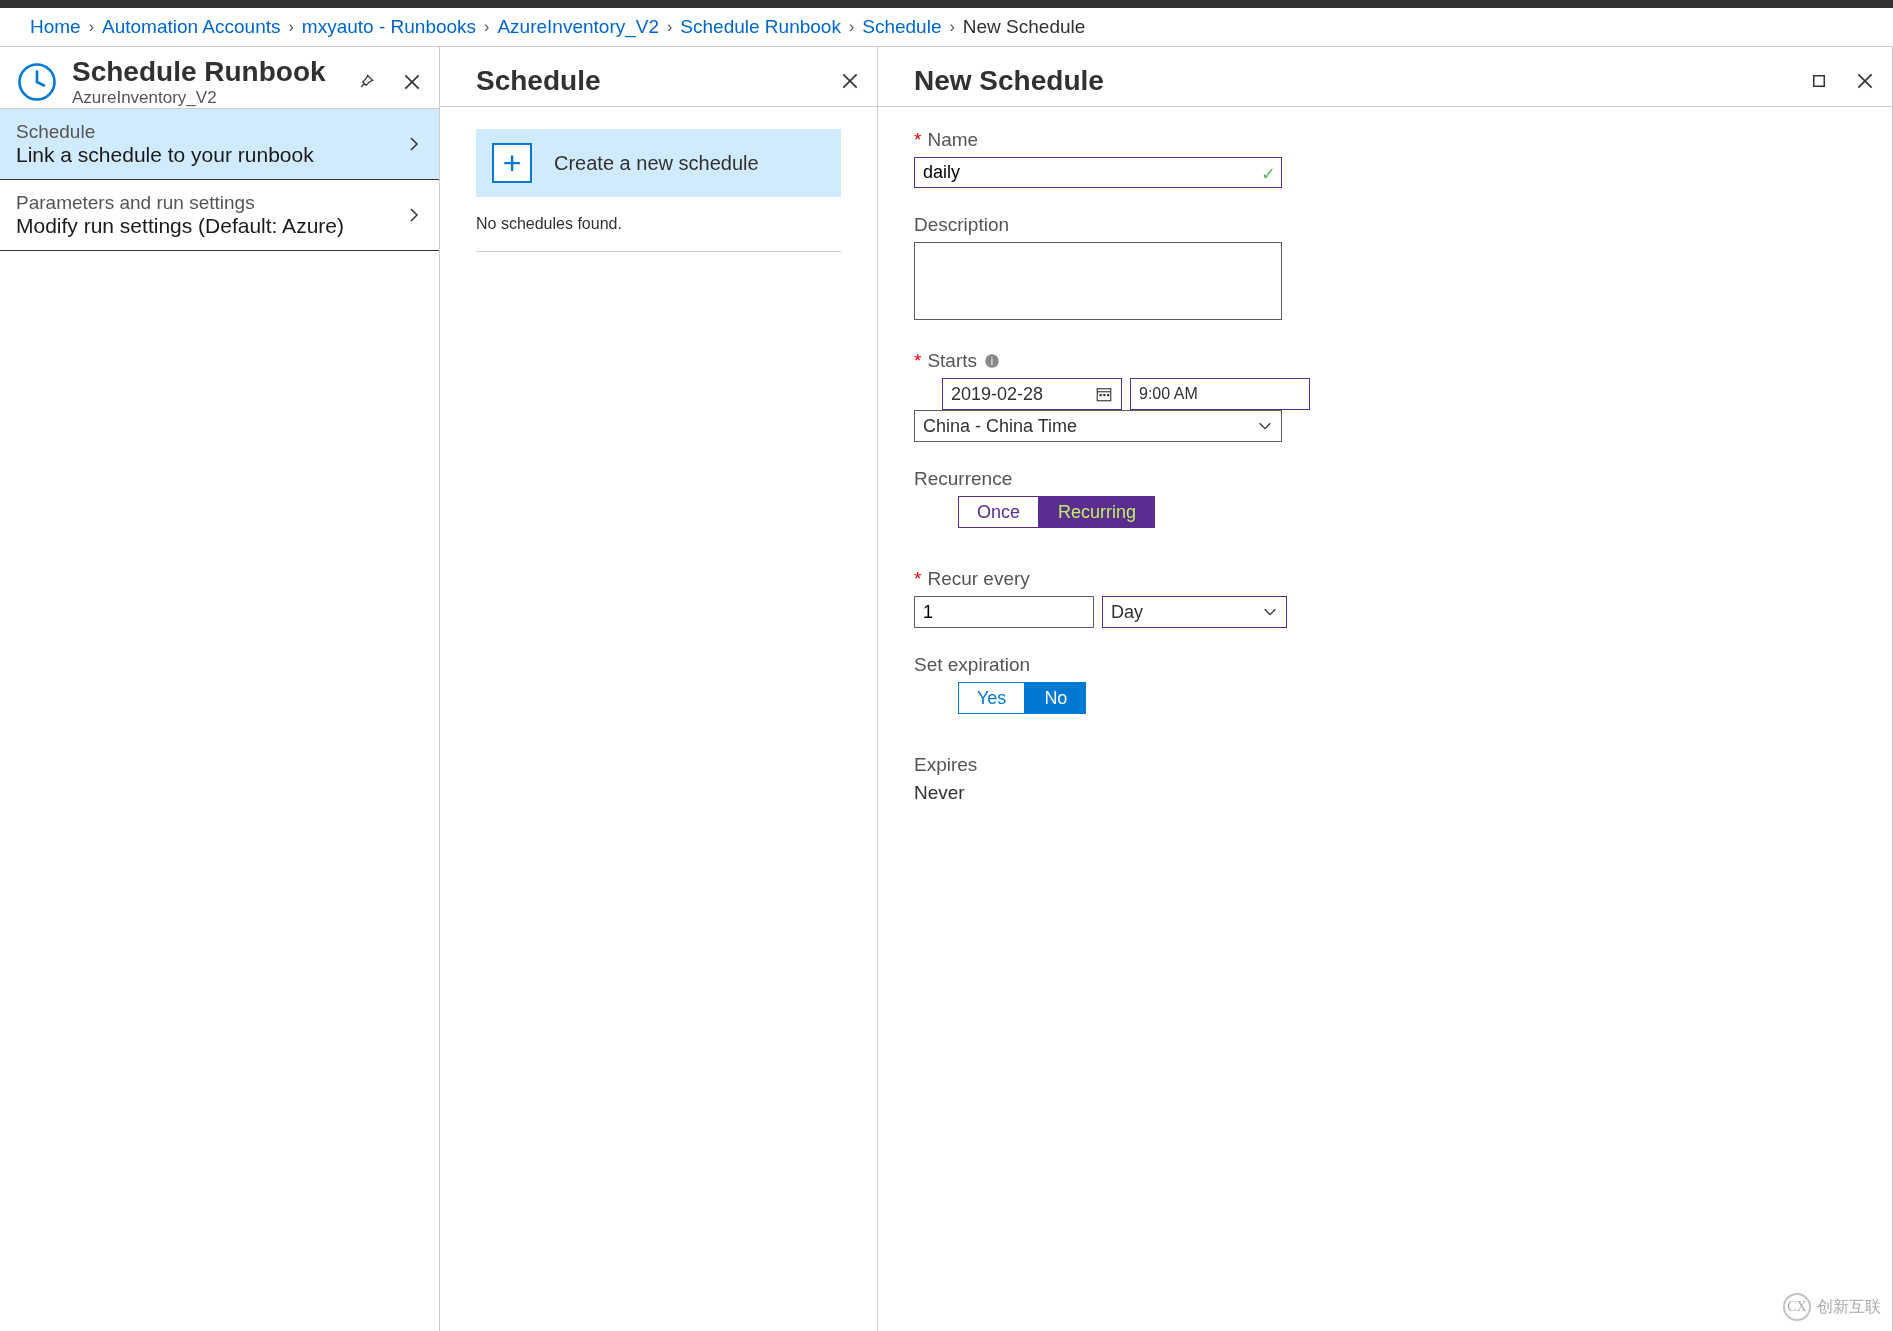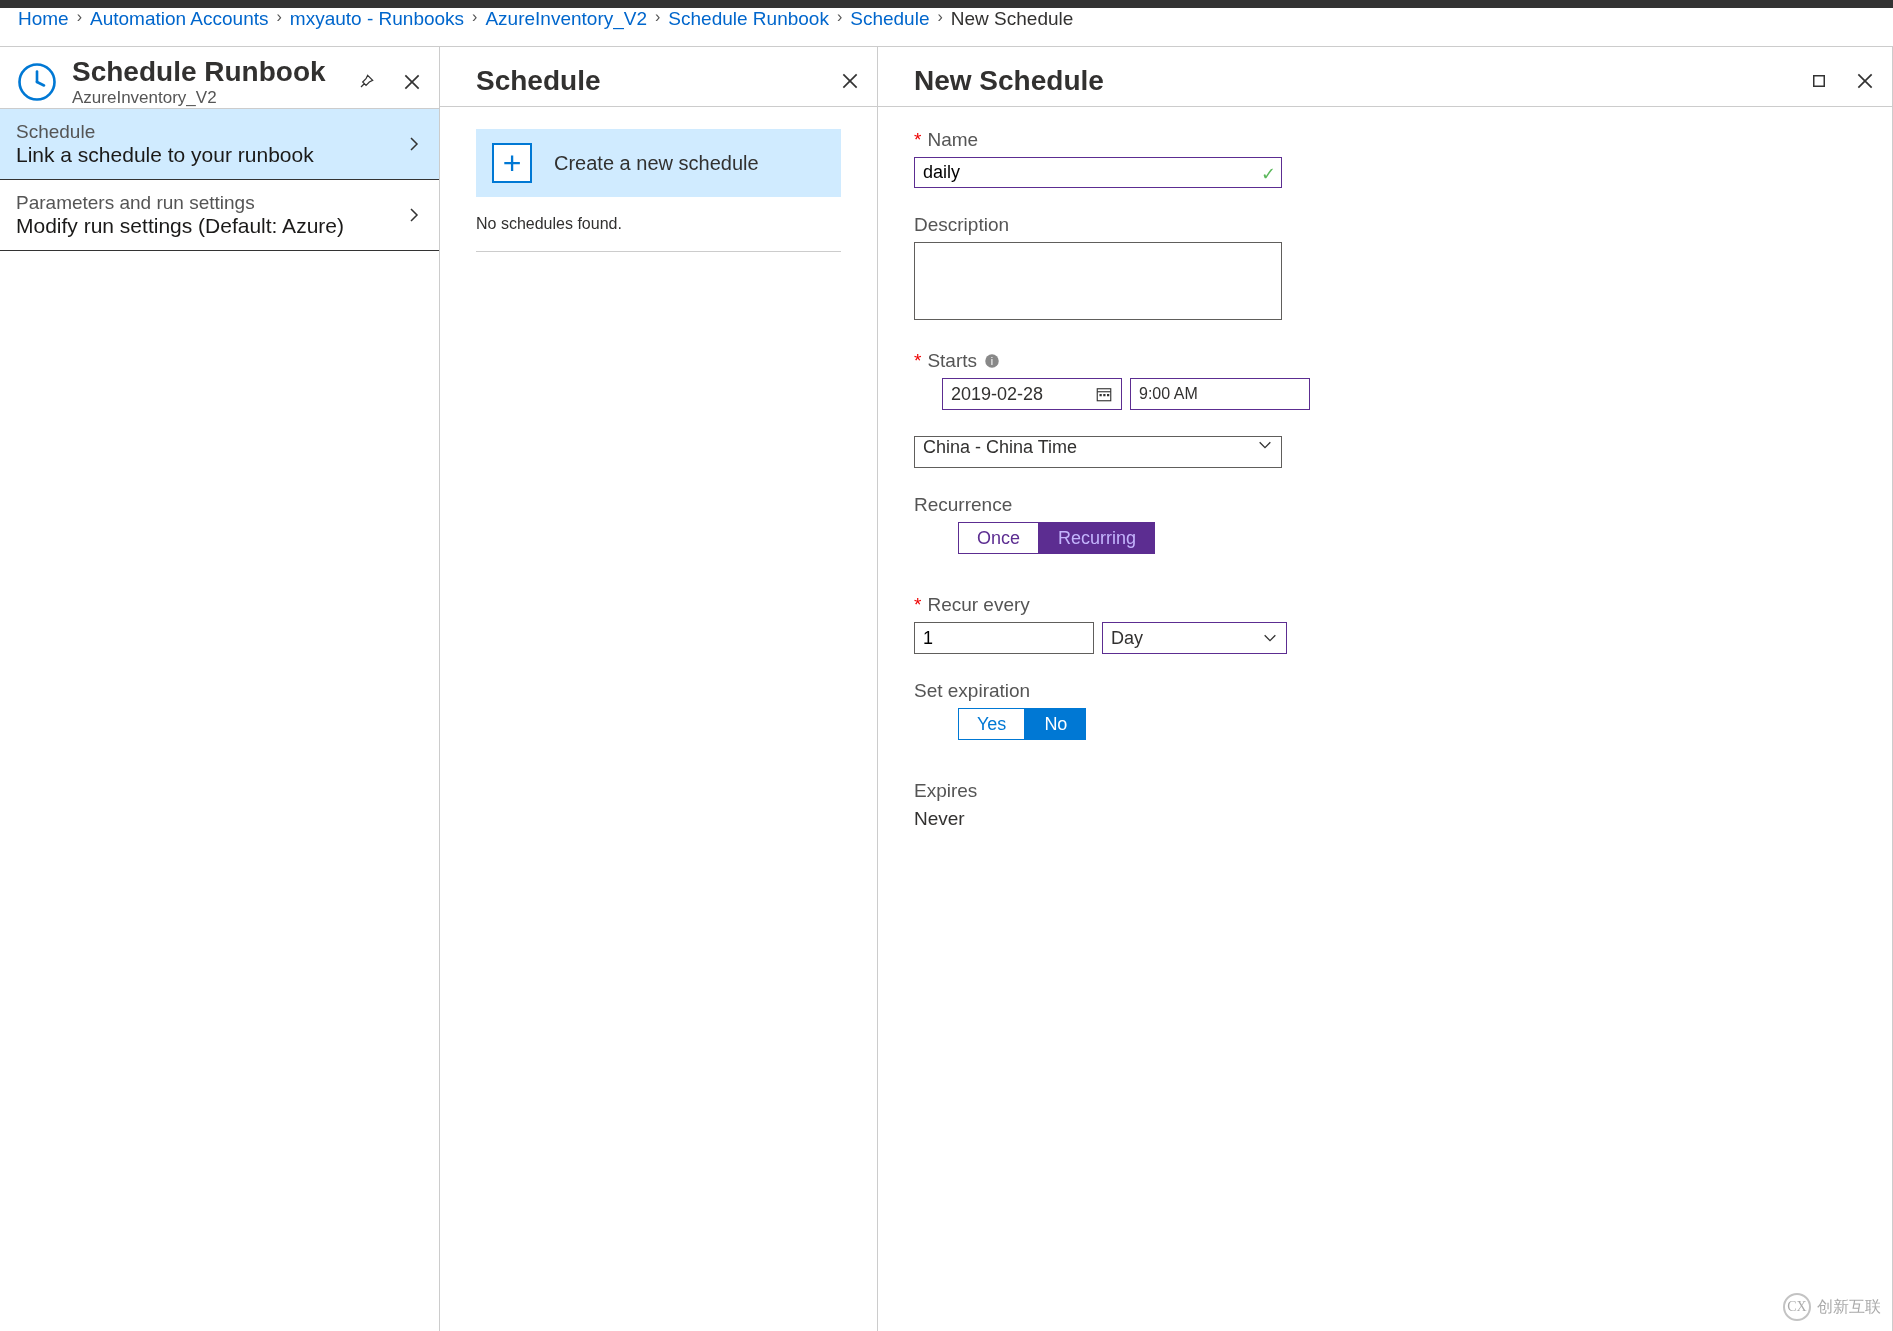--- a/index.html
+++ b/index.html
@@ -1,18 +1,18 @@
 <!DOCTYPE html>
 <html><head>
 <meta charset="utf-8">
 <style>
 * { box-sizing: border-box; margin: 0; padding: 0; font-family: "Segoe UI", Arial, sans-serif; }
 body { background: #fff; color: #323130; width: 1893px; height: 1331px; overflow: hidden; }
 .top-bar { height: 8px; background: #333; }
-.breadcrumb { height: 38px; display: flex; align-items: flex-start; gap: 8px; padding: 0 18px; font-size: 19px; }
+.breadcrumb { height: 38px; display: flex; align-items: center; gap: 8px; padding: 0 30px; font-size: 19px; }
 .breadcrumb a { color: #0066cc; cursor: pointer; }
 .breadcrumb-sep { color: #555; font-size: 16px; }
 .breadcrumb-current { color: #323130; }
 .main { display: flex; height: calc(100% - 46px); border-top: 1px solid #ccc; }
 
 .blade { border-right: 1px solid #ccc; display: flex; flex-direction: column; }
 .blade-header { height: 60px; display: flex; align-items: center; padding: 8px 16px 0 16px; gap: 14px; border-bottom: 1px solid #ccc; }
 .blade-title { font-size: 28px; font-weight: 600; }
 .blade-subtitle { font-size: 17px; color: #555; }
 .blade-header-icons { margin-left: auto; display: flex; gap: 24px; align-items: center; }
@@ -45,25 +45,25 @@
 .field-label { font-size: 19px; color: #555; margin-bottom: 6px; display: flex; align-items: center; gap: 6px; }
 .req { color: #e00; }
 .input { width: 368px; height: 31px; border: 1px solid #605e5c; padding: 0 8px; font-size: 18px; }
 .input.valid { border-color: #5c2d91; }
 .input-wrap { position: relative; width: 368px; }
 .valid-check { position: absolute; right: 6px; top: 6px; color: #5cb85c; font-size: 18px; }
 .textarea { width: 368px; height: 78px; border: 1px solid #605e5c; padding: 6px 8px; font-size: 18px; resize: none; }
 .starts-row { display: flex; gap: 8px; }
 .date-input { width: 180px; height: 32px; border: 1px solid #5c2d91; padding: 0 8px; font-size: 18px; display: flex; align-items: center; justify-content: space-between; margin-left: 28px; }
 .time-input { width: 180px; height: 32px; border: 1px solid #5c2d91; padding: 0 8px; font-size: 16px; display: flex; align-items: center; }
-.tz-select { width: 368px; height: 32px; border: 1px solid #605e5c; padding: 0 8px; font-size: 18px; display: flex; align-items: flex-start; justify-content: space-between; cursor: pointer; margin-top: 26px; }
+.tz-select { width: 368px; height: 32px; border: 1px solid #605e5c; padding: 0 8px; font-size: 18px; display: flex; align-items: center; justify-content: space-between; cursor: pointer; }
 .toggle-group { display: flex; margin-left: 44px; }
 .toggle-btn { height: 32px; padding: 0 18px; font-size: 18px; border: 1px solid #5c2d91; cursor: pointer; display: flex; align-items: center; }
 .toggle-btn.inactive { background: #fff; color: #5c2d91; }
-.toggle-btn.active { background: #5c2d91; color: #c4b5fd; }
+.toggle-btn.active { background: #5c2d91; color: #bef264; }
 .toggle-btn.blue-inactive { border-color: #0078d4; color: #0078d4; background: #fff; }
 .toggle-btn.blue-active { border-color: #0078d4; background: #0078d4; color: #fff; }
 .recur-row { display: flex; gap: 8px; }
 .recur-num { width: 180px; height: 32px; border: 1px solid #605e5c; padding: 0 8px; font-size: 18px; }
 .recur-unit { width: 185px; height: 32px; border: 1px solid #5c2d91; padding: 0 8px; font-size: 18px; display: flex; align-items: center; justify-content: space-between; cursor: pointer; }
 .expires-value { font-size: 19px; color: #323130; margin-top: 4px; }
 .info-icon { width: 18px; height: 18px; }
 .cal-icon { width: 18px; height: 18px; }
 .chevron-down { width: 16px; height: 16px; }
 

